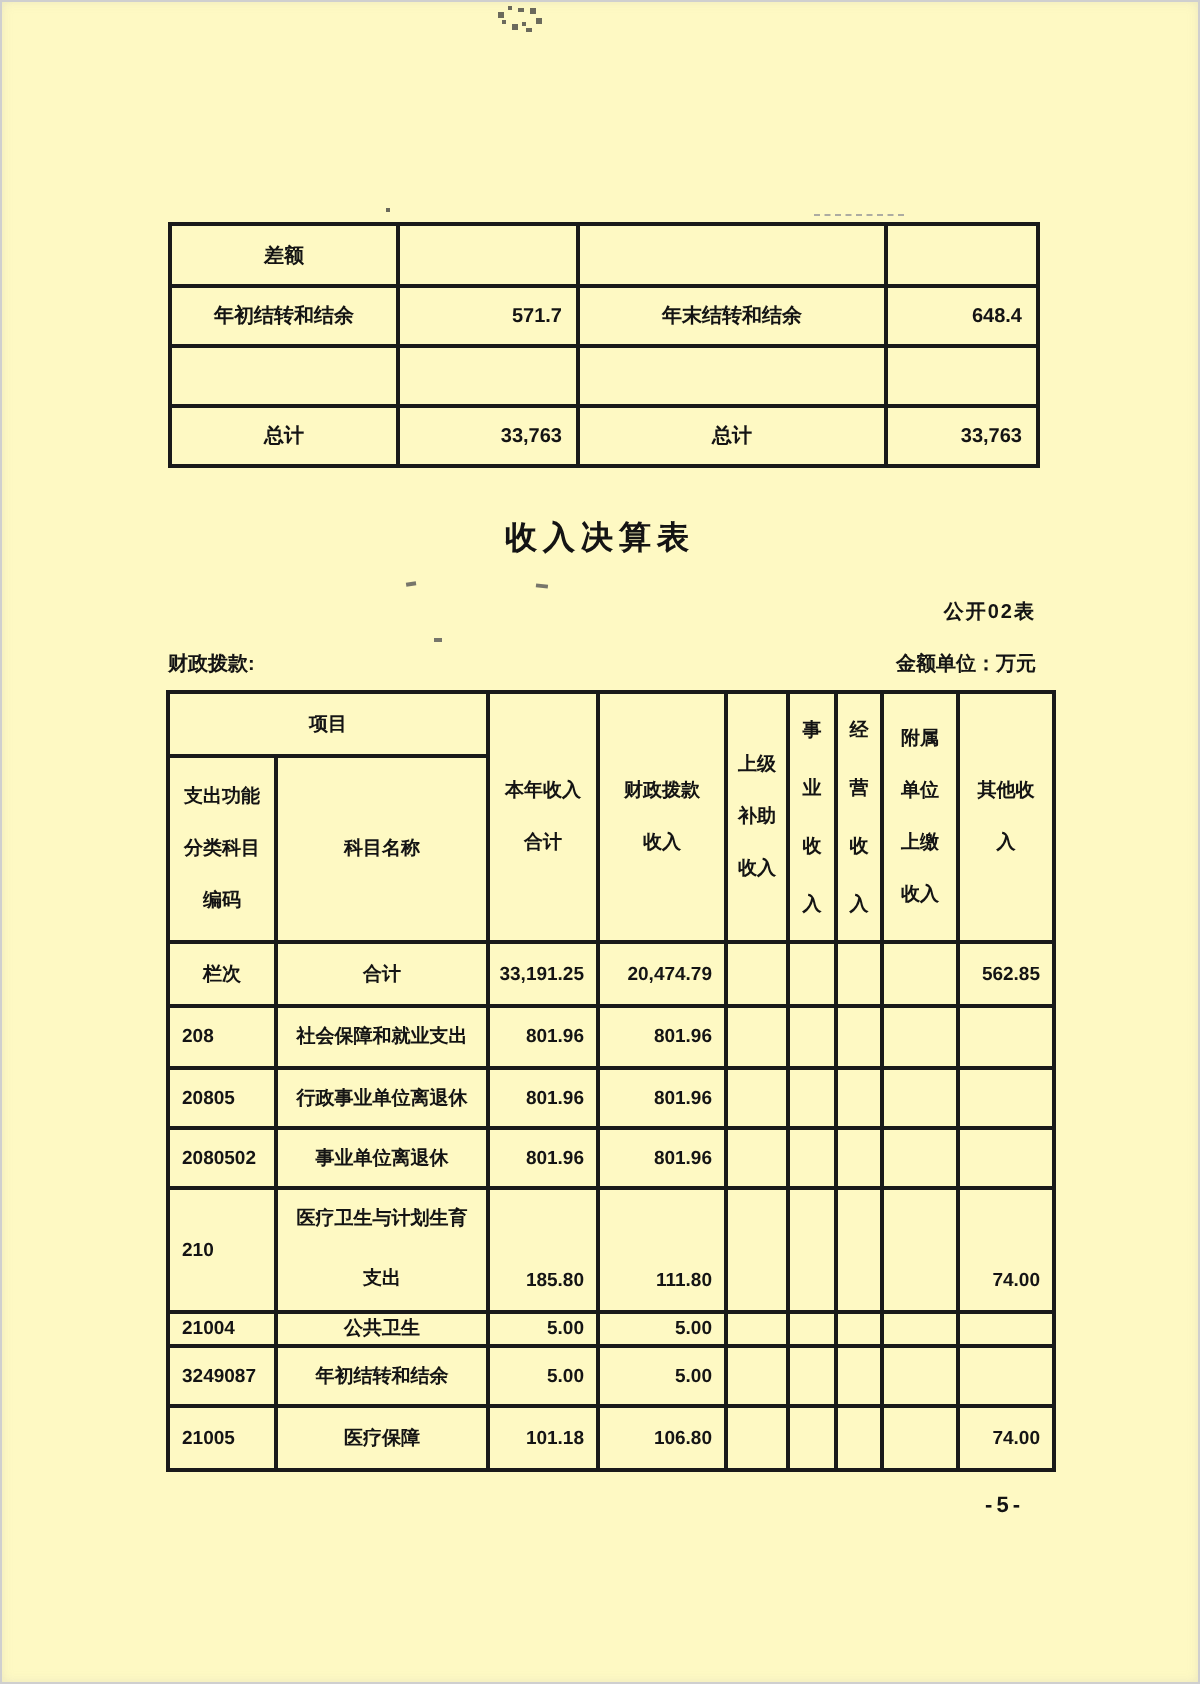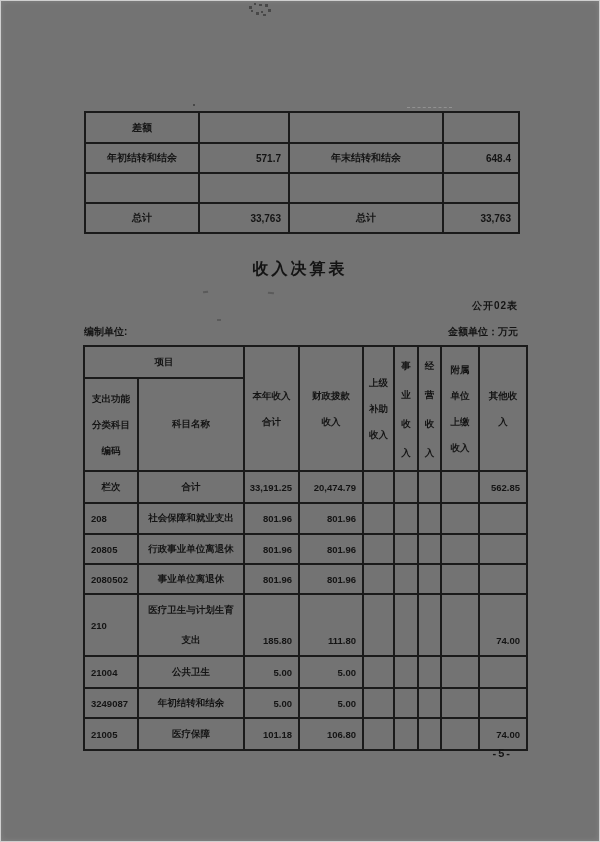--- a/index.html
+++ b/index.html
@@ -1,17 +1,17 @@
 <!DOCTYPE html>
 <html><head>
 <meta charset="utf-8">
 <style>
   html,body{margin:0;padding:0;background:#ffffff;}
   .page{
-    position:relative;width:600px;height:842px;background:#737373;
+    position:relative;width:600px;height:842px;background:#fef9c3;
     font-family:"Liberation Sans",sans-serif;color:#141414;overflow:hidden;
     box-shadow:inset 0 0 0 1px #cfcfcf, inset 0 0 6px rgba(180,180,180,.35);
   }
   
   .noise{position:absolute;background:#3a3a3a;opacity:.75;}
   .noise.dash{height:1.5px;background:#555;opacity:.8;}
   .noise.dashed{background:none;border-top:1px dashed #9a9a9a;opacity:.8;}
   
   table{border-collapse:collapse;table-layout:fixed;}
   .summary{position:absolute;left:84px;top:111px;width:434px;}
@@ -97,21 +97,21 @@
       <td class="lbl">总计</td>
       <td class="num">33,763</td>
       <td class="lbl">总计</td>
       <td class="num">33,763</td>
     </tr>
   </tbody>
     </table>
 
   <div class="title">收入决算表</div>
   <div class="table-code">公开02表</div>
-  <div class="unit-left">编制单位:</div>
+  <div class="unit-left">财政拨款:</div>
   <div class="unit-right">金额单位：万元</div>
 
   <table class="main">
     <colgroup>
       <col style="width:54px">
         <col style="width:106px">
         <col style="width:55px">
       <col style="width:64px">
         <col style="width:31px">
         <col style="width:24px">
@@ -200,21 +200,21 @@
       <td class="name">医疗卫生与计划生育
 支出</td>
       <td class="num">185.80</td>
       <td class="num">111.80</td>
       <td class="num"></td>
       <td class="num"></td>
       <td class="num"></td>
       <td class="num"></td>
       <td class="num">74.00</td>
     </tr>
-    <tr style="height:32px">
+    <tr style="height:17px">
       <td class="code">21004</td>
       <td class="name">公共卫生</td>
       <td class="num">5.00</td>
       <td class="num">5.00</td>
       <td class="num"></td>
       <td class="num"></td>
       <td class="num"></td>
       <td class="num"></td>
       <td class="num"></td>
     </tr>

